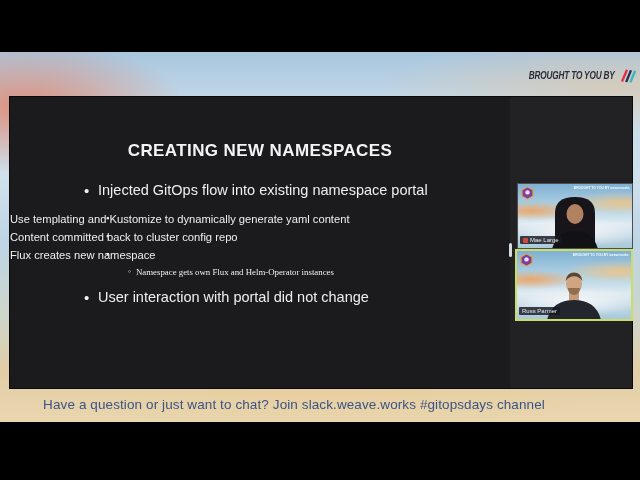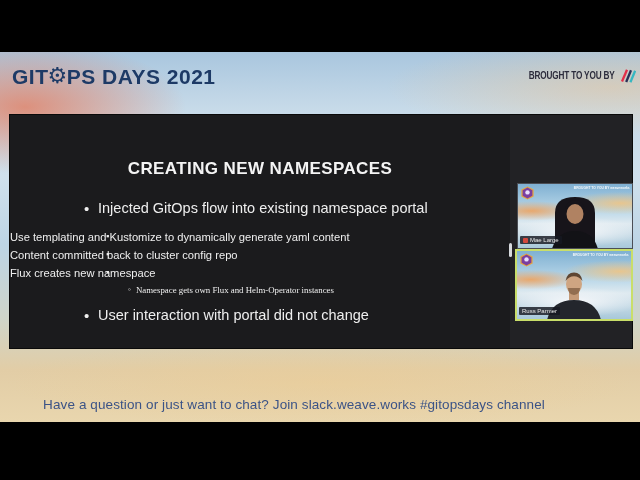--- a/index.html
+++ b/index.html
@@ -17,32 +17,32 @@
       radial-gradient(ellipse 420px 60px at 320px 330px, rgba(236,205,150,0.55), rgba(236,205,150,0) 75%),
       linear-gradient(180deg,#a9c6de 0%, #c8dbe9 16%, #cfe0ec 34%, #bdd5e5 52%, #cfd5c9 72%, #e2cda6 86%, #e9d6ae 100%);
   }
   
   .hdr-logo{
     position:absolute;left:12px;top:11px;height:28px;display:flex;align-items:center;
     color:#1d3a66;font-weight:bold;font-size:21px;letter-spacing:0.5px;white-space:nowrap;
   }
   .hdr-logo .gear{font-size:22px;font-weight:normal;margin:0 -1px;line-height:1;position:relative;top:-1px;}
   .hdr-sponsor{
-    position:absolute;right:4px;top:16px;display:flex;align-items:center;gap:4px;white-space:nowrap;
+    position:absolute;right:4px;top:16px;display:flex;align-items:center;gap:4px;white-space:nowrap;font-style:italic;
   }
   .hdr-sponsor .lbl{
     font-size:10px;font-weight:bold;color:#2c2c3c;letter-spacing:-0.2px;
     transform:scaleX(0.82);transform-origin:right center;
   }
   .hdr-sponsor .brand{font-size:16px;color:#3a3a4f;letter-spacing:-0.2px;}
   .hdr-sponsor .brand b{font-weight:bold;}
   .hdr-sponsor .brand .lt{font-weight:normal;color:#4a4a5e;}
   
   .screen{
-    position:absolute;left:9px;top:62px;width:624px;height:235px;
+    position:absolute;left:9px;top:44px;width:624px;height:293px;
     background:#1b1b1d;border:1px solid #0a0a0a;box-sizing:border-box;
   }
   .thumbcol-bg{position:absolute;right:0;top:0;width:122px;height:100%;background:#222225;}
   .slide-title{
     position:absolute;top:44px;left:0;width:500px;text-align:center;
     color:#f4f4f4;font-weight:bold;font-size:17px;letter-spacing:0.4px;
   }
   ul.bullets{
     position:absolute;top:84px;left:0;width:432px;margin:0;padding:0;list-style:none;
     color:#efefef;
@@ -88,25 +88,20 @@
   .banner{
     position:absolute;left:0;top:345px;width:588px;text-align:center;
     color:#3b5386;font-size:13.5px;letter-spacing:0.1px;
   }
 </style>
 </head>
 <body>
 
 <div class="stage">
 
-  <div class="hdr-logo">
-    <span>GIT</span>
-      <span class="gear">⚙</span>
-      <span>PS DAYS 2021</span>
-  </div>
 
   <div class="hdr-sponsor">
     <span class="lbl">BROUGHT TO YOU BY</span>
     <svg width="17" height="15" viewBox="0 0 17 15">
       <path d="M3 13.5 L8 1.8" stroke="#e2304a" stroke-width="2.3" fill="none"></path>
       <path d="M7.2 14 L12 2.3" stroke="#2a3057" stroke-width="2.3" fill="none"></path>
       <path d="M11.4 14.3 L16.2 2.8" stroke="#35b7c1" stroke-width="2.3" fill="none"></path>
     </svg>
   </div>
 

